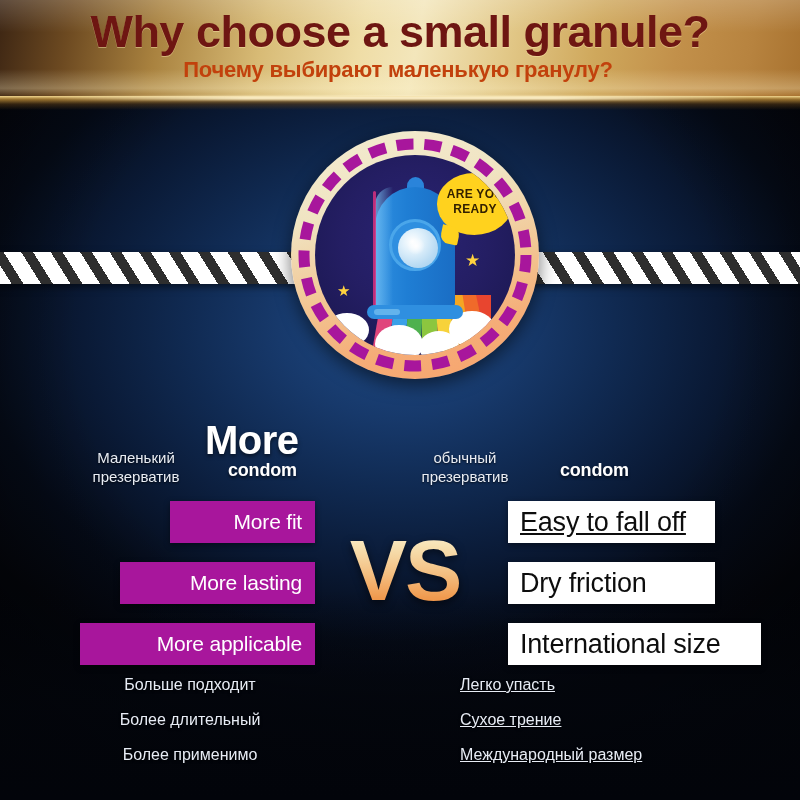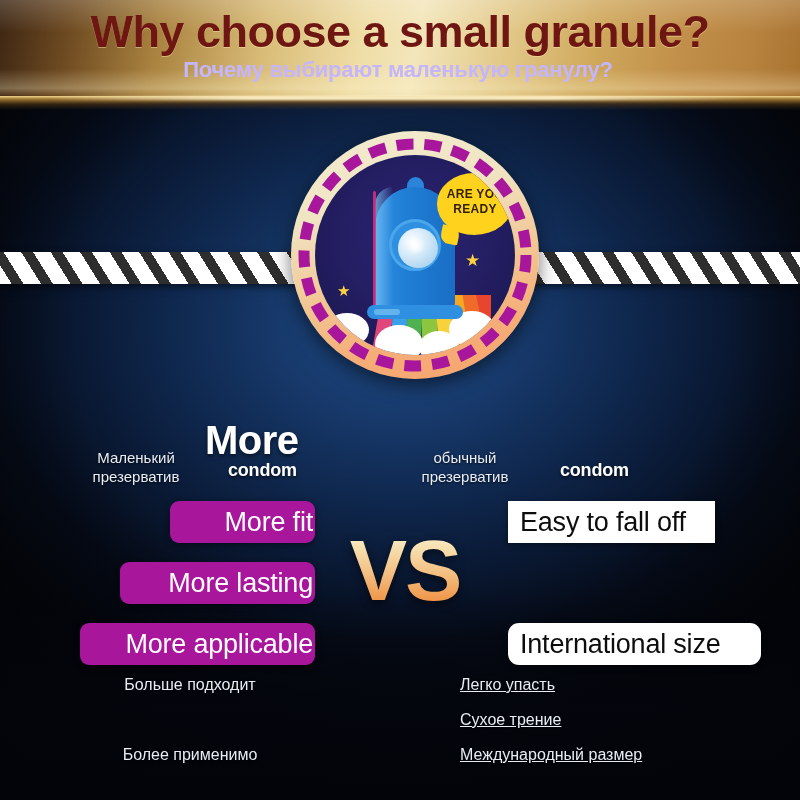--- a/index.html
+++ b/index.html
@@ -53,21 +53,21 @@
   }
   .title-en{
     position:absolute;left:0;top:6px;width:800px;text-align:center;
     font-size:45px;font-weight:bold;letter-spacing:-.5px;
     color:#6e1612;
     text-shadow:0 1px 0 rgba(255,235,180,.45);
   }
   .title-ru{
     position:absolute;left:0;top:57px;width:796px;text-align:center;
     font-size:22px;font-weight:bold;letter-spacing:-.2px;
-    color:#c4b5fd;
+    color:#c2410c;
   }
 
   
   .ribbon{
     position:absolute;top:252px;height:32px;
     background:repeating-linear-gradient(58deg,
       #ffffff 0px, #ffffff 15px,
       #2e2e2e 15px, #2e2e2e 25px);
     box-shadow:0 3px 7px rgba(0,0,0,.55);
   }
@@ -157,24 +157,23 @@
     margin-top:20px;
   }
   .head-en{font-size:40px;font-weight:bold;line-height:40px;letter-spacing:-.5px;
     text-shadow:0 2px 4px rgba(0,0,0,.6);}
   .head-sub{font-size:18px;font-weight:bold;line-height:22px;letter-spacing:-.2px;
     text-shadow:0 2px 3px rgba(0,0,0,.6);}
 
   .barL{
     position:absolute;height:42px;background:#a8169c;
     display:flex;align-items:center;justify-content:flex-end;
-    padding-right:2px;box-sizing:border-box;
-    color:#fff;font-size:27px;letter-spacing:-.2px;
+    padding-right:13px;box-sizing:border-box;
+    color:#fff;font-size:21px;letter-spacing:-.2px;
     box-shadow:0 2px 6px rgba(0,0,0,.45);
-    border-radius:9px;
   }
   .barR{
     position:absolute;height:42px;background:#ffffff;
     display:flex;align-items:center;justify-content:flex-start;
     padding-left:12px;box-sizing:border-box;
     color:#0d0d0d;font-size:27px;letter-spacing:-.2px;
     box-shadow:0 2px 6px rgba(0,0,0,.45);
   }
 
   .vs{
@@ -271,29 +270,33 @@
   <div class="barL" style="top:501px;left:170px;width:145px;">
     <span>More fit</span>
   </div>
   <div class="barL" style="top:562px;left:120px;width:195px;">
     <span>More lasting</span>
   </div>
   <div class="barL" style="top:623px;left:80px;width:235px;">
     <span>More applicable</span>
   </div>
 
-  <div class="barR" style="top:501px;left:508px;width:207px;">
+  <div class="barR" style="top:501px;left:508px;width:207px;text-decoration:underline;">
     <span>Easy to fall off</span>
   </div>
-  <div class="barR" style="top:623px;left:508px;width:253px;border-radius:11px;">
+  <div class="barR" style="top:562px;left:508px;width:207px;">
+    <span>Dry friction</span>
+  </div>
+  <div class="barR" style="top:623px;left:508px;width:253px;">
     <span>International size</span>
   </div>
 
   <div class="vs">VS</div>
 
   <div class="noteL" style="top:676px;">Больше подходит</div>
+  <div class="noteL" style="top:711px;">Более длительный</div>
   <div class="noteL" style="top:746px;">Более применимо</div>
 
   <div class="noteR" style="top:676px;">Легко упасть</div>
   <div class="noteR" style="top:746px;">Международный размер</div>
   <div class="noteR" style="top:711px;">Сухое трение</div>
 
 </div>
 
 </body></html>

